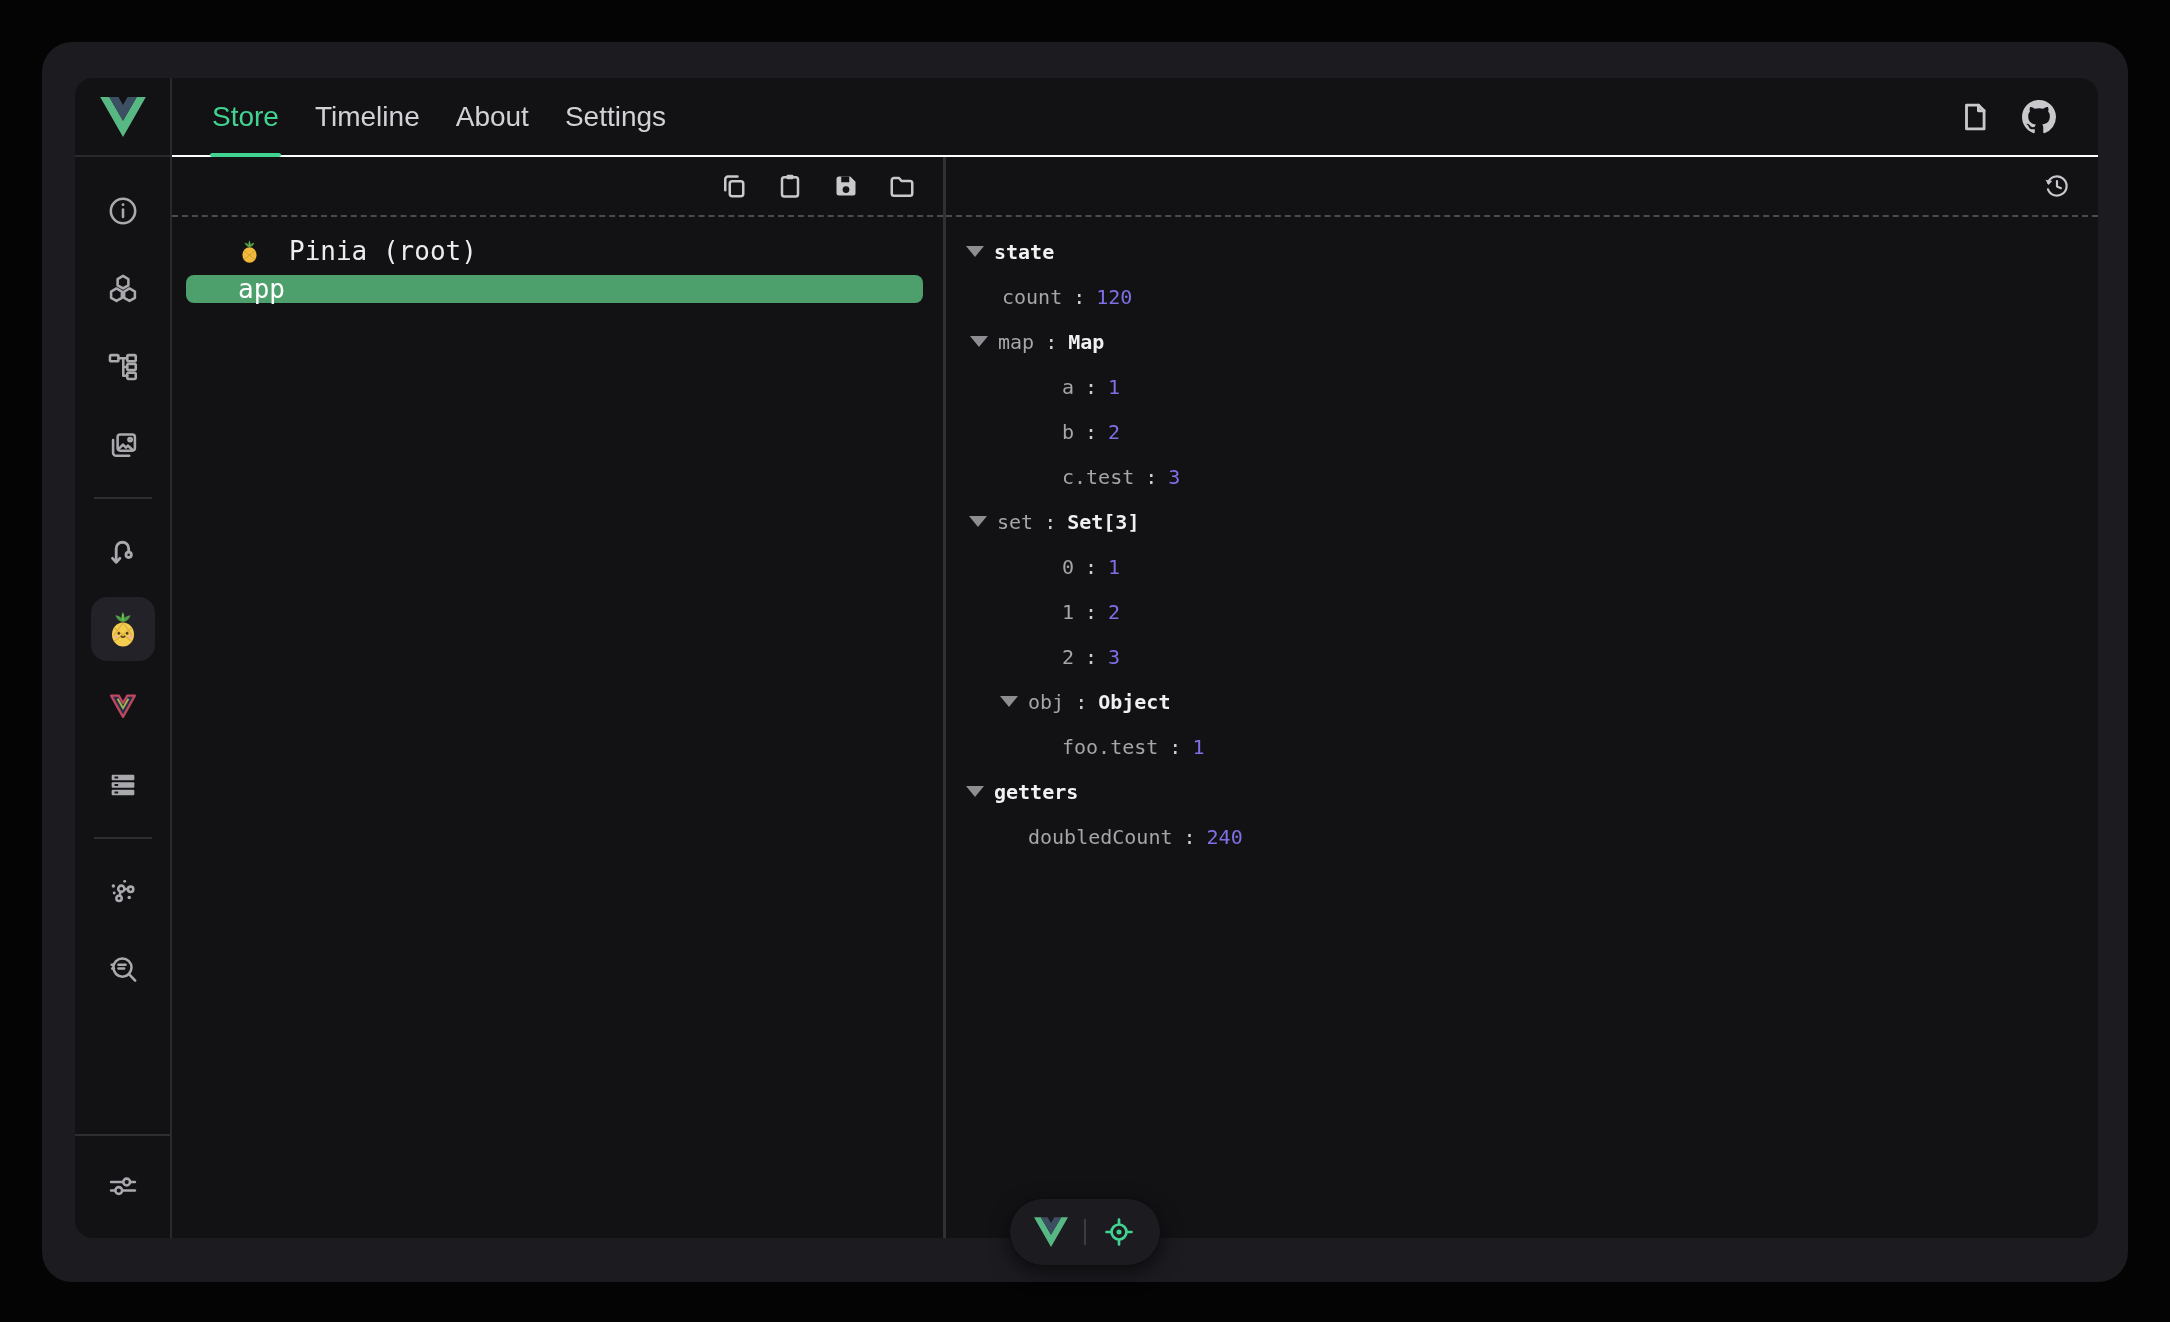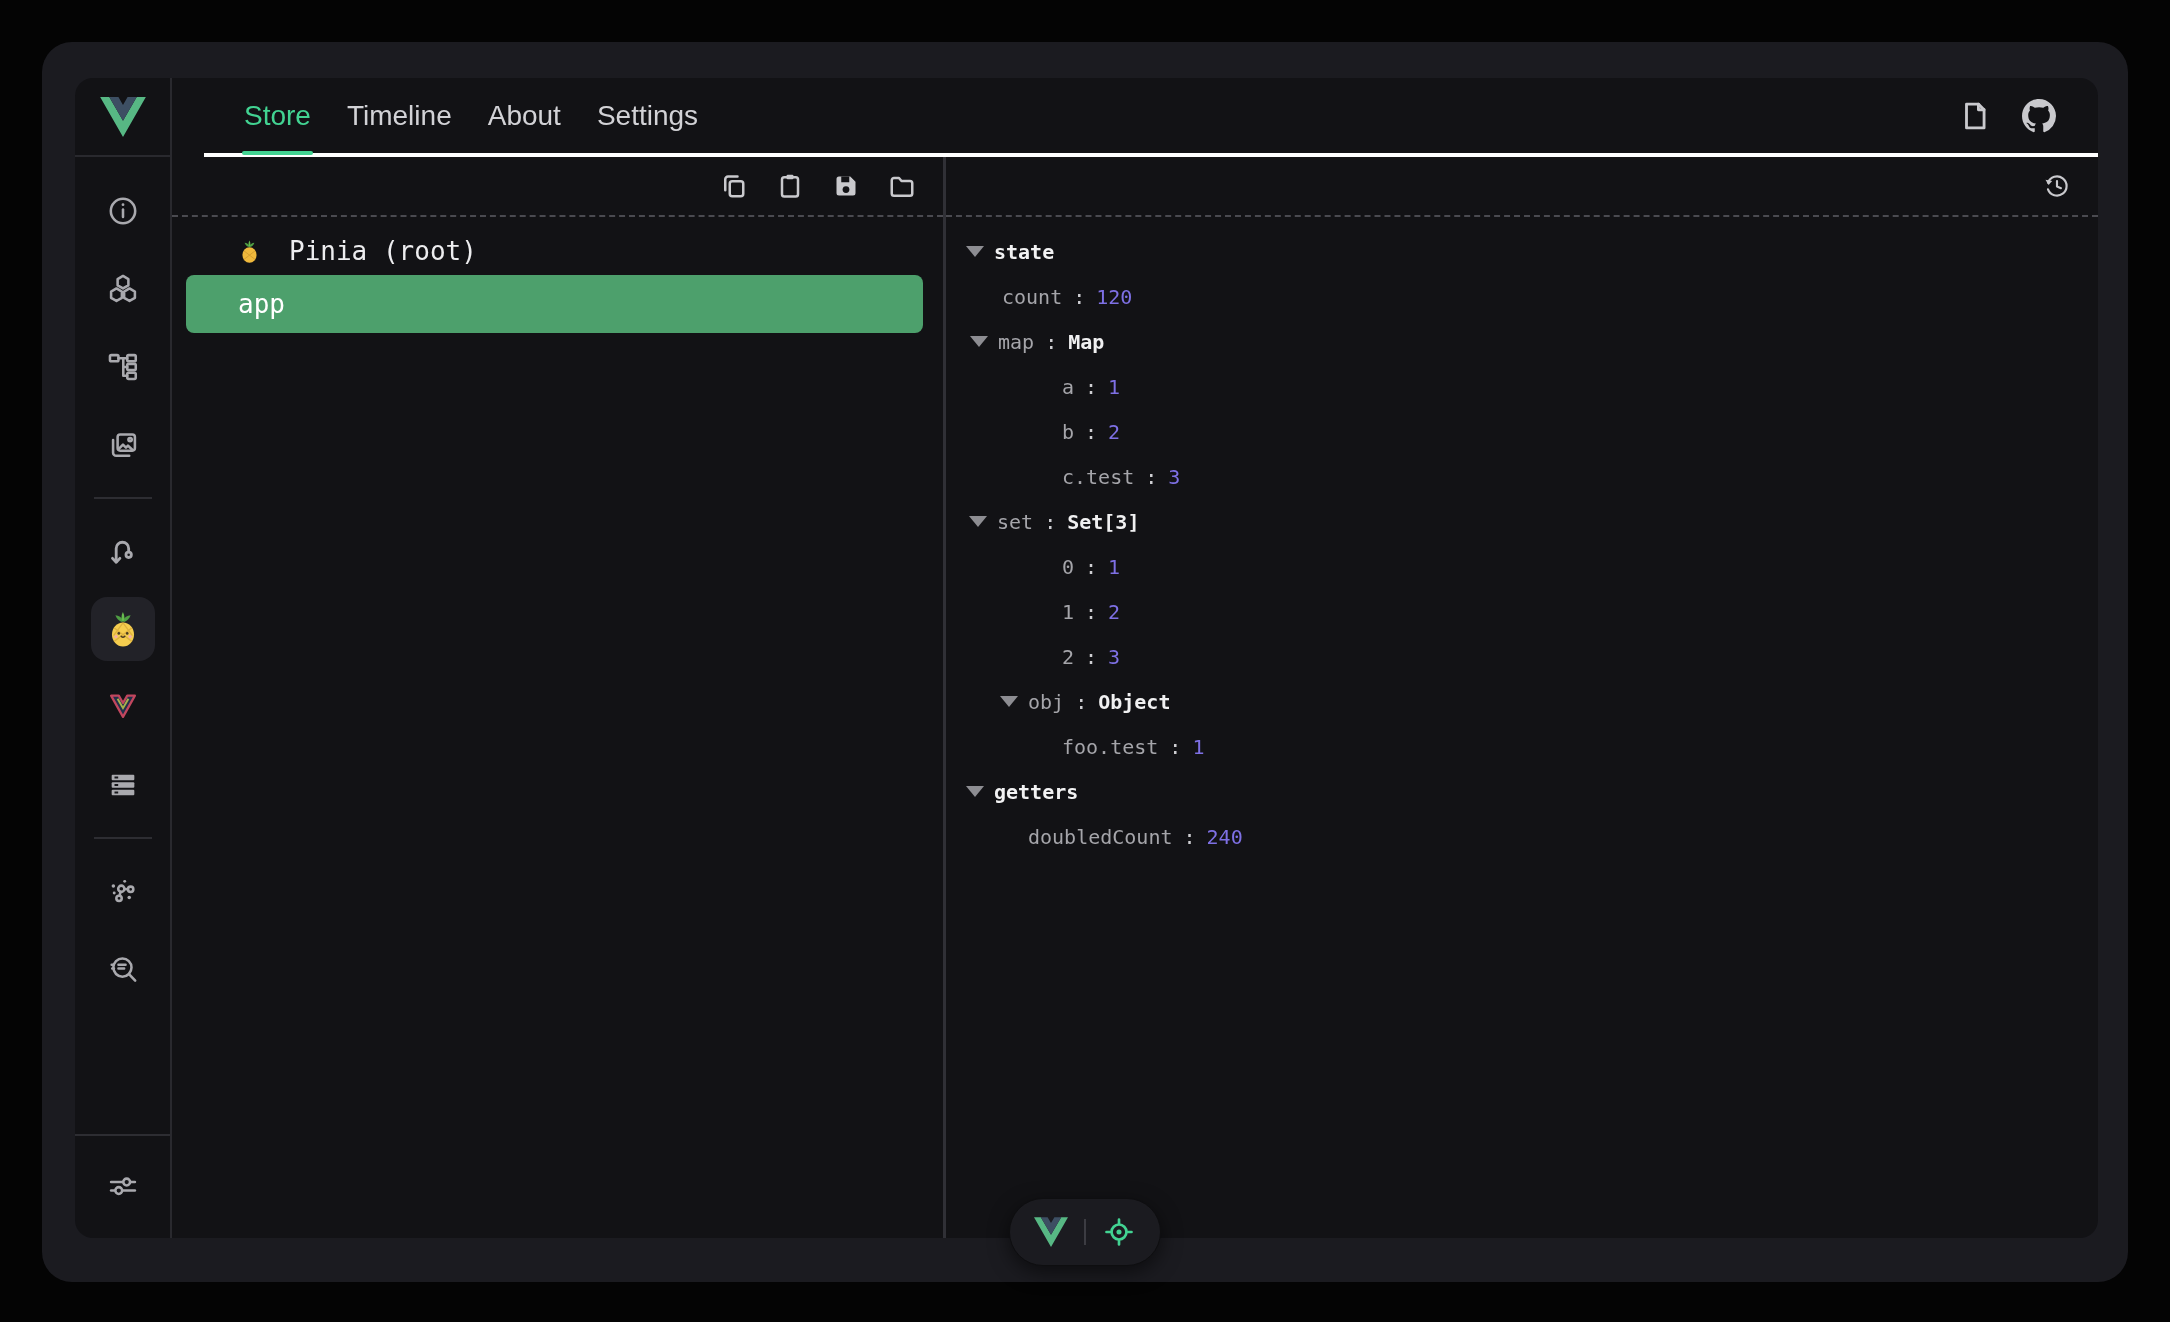--- a/index.html
+++ b/index.html
@@ -5,21 +5,21 @@
   html,body{margin:0;padding:0;background:#000;}
   .screen{position:relative;width:2170px;height:1322px;background:#040404;overflow:hidden;
           font-family:"Liberation Sans",sans-serif;-webkit-font-smoothing:antialiased;}
   .frame{position:absolute;left:42px;top:42px;width:2086px;height:1240px;background:#1b1b20;border-radius:30px;}
   .app{position:absolute;left:75px;top:78px;width:2023px;height:1160px;background:#121215;border-radius:18px;
        overflow:hidden;display:grid;grid-template-columns:97px 1fr;grid-template-rows:79px 1fr;}
   
   .logo-cell{grid-row:1;grid-column:1;border-right:2px solid #29292e;border-bottom:2px solid #29292e;
              display:flex;align-items:center;justify-content:center;}
   .logo-cell svg{width:46px;height:40px;}
-  .header{grid-row:1;grid-column:2;border-bottom:4px solid #ffffff;display:flex;align-items:stretch;padding-right:42px;margin-left:32px;}
+  .header{grid-row:1;grid-column:2;border-bottom:2px solid #ffffff;display:flex;align-items:stretch;padding-right:42px;}
   .tab-bar{display:flex;margin-left:22px;}
   .tab{position:relative;display:flex;align-items:center;padding:0 18px;font-size:28px;color:#d2d2d6;cursor:pointer;}
   .tab.active{color:var(--accent,#42d392);}
   .tab.active::after{content:"";position:absolute;left:16px;right:16px;bottom:-2px;height:4px;border-radius:2px;
                      background:var(--accent,#42d392);}
   .header-actions{margin-left:auto;display:flex;align-items:center;gap:30px;}
   .icon{display:inline-flex;}
   .icon svg{display:block;}
   .icon-btn{background:none;border:0;padding:0;cursor:pointer;color:#c9c9cd;display:flex;}
   .header-actions .icon svg{width:34px;height:34px;}
@@ -42,21 +42,21 @@
   .left-panel{width:771px;flex:0 0 771px;border-right:3px solid #303036;display:flex;flex-direction:column;}
   .right-panel{flex:1;display:flex;flex-direction:column;position:relative;}
   .panel-toolbar{height:58px;flex:0 0 58px;display:flex;align-items:center;justify-content:flex-end;gap:26px;
                  padding:0 26px;border-bottom:2px dashed #4a4a50;}
   .tool-btn svg{width:30px;height:30px;}
   .mono{font-family:"DejaVu Sans Mono","Liberation Mono",monospace;}
   
   .store-tree{padding-top:12px;}
   .store-root{height:44px;display:flex;align-items:center;gap:26px;padding-left:64px;font-size:26px;color:#ededef;cursor:pointer;}
   .store-root .icon svg{width:27px;height:27px;}
-  .store-item.selected{margin:2px 20px 0 14px;height:58px;border-radius:8px;background:var(--select-green,#4da06c);
+  .store-item.selected{margin:2px 20px 0 14px;height:28px;border-radius:8px;background:var(--select-green,#4da06c);
                        display:flex;align-items:center;padding-left:52px;color:#fff;font-size:26px;cursor:pointer;}
   
   .state-tree{padding-top:12px;}
   .tree-row{height:45px;display:flex;align-items:center;font-size:20px;cursor:pointer;}
   .caret{width:28px;display:flex;align-items:center;flex:0 0 28px;}
   .tri{width:0;height:0;border-left:9px solid transparent;border-right:9px solid transparent;border-top:11px solid #8d8d92;}
   .key{color:#a5a5aa;}
   .key.section{color:#f2f2f3;font-weight:bold;}
   .colon{color:#cfcfd3;margin:0 11px;}
   .value.number{color:var(--value-purple,#7e70e4);}

